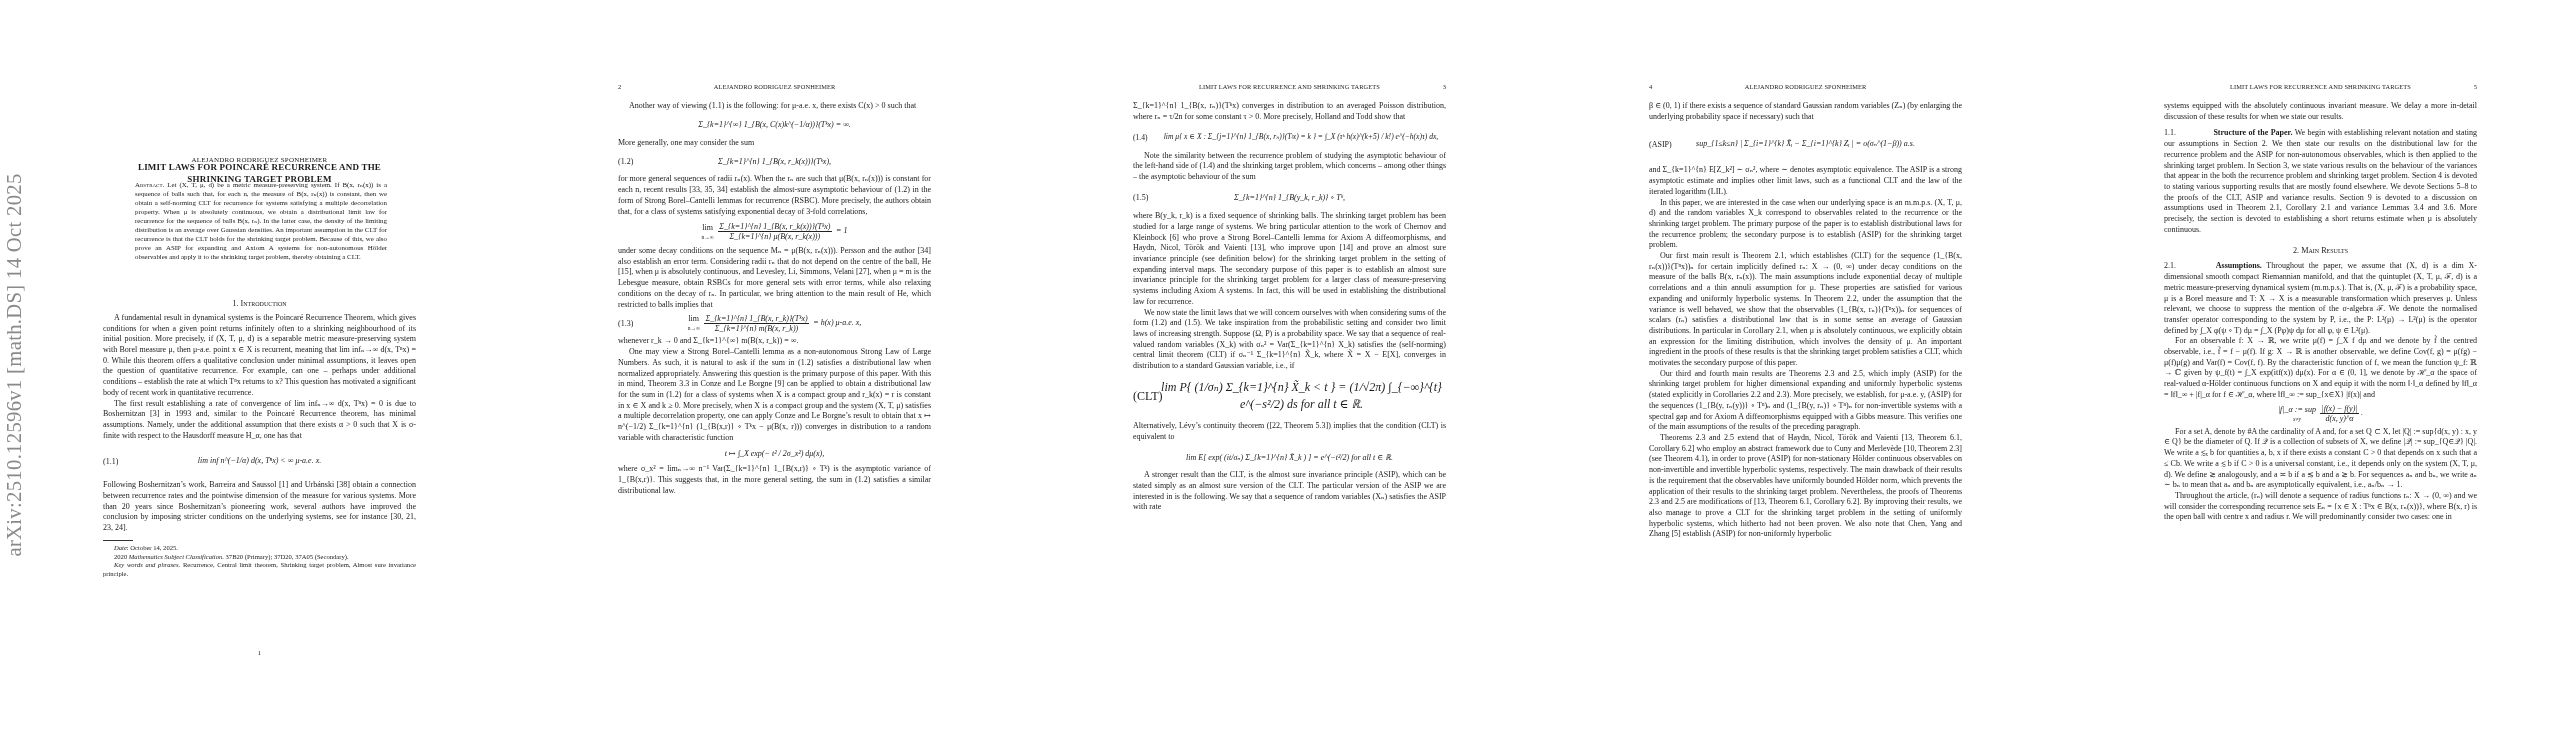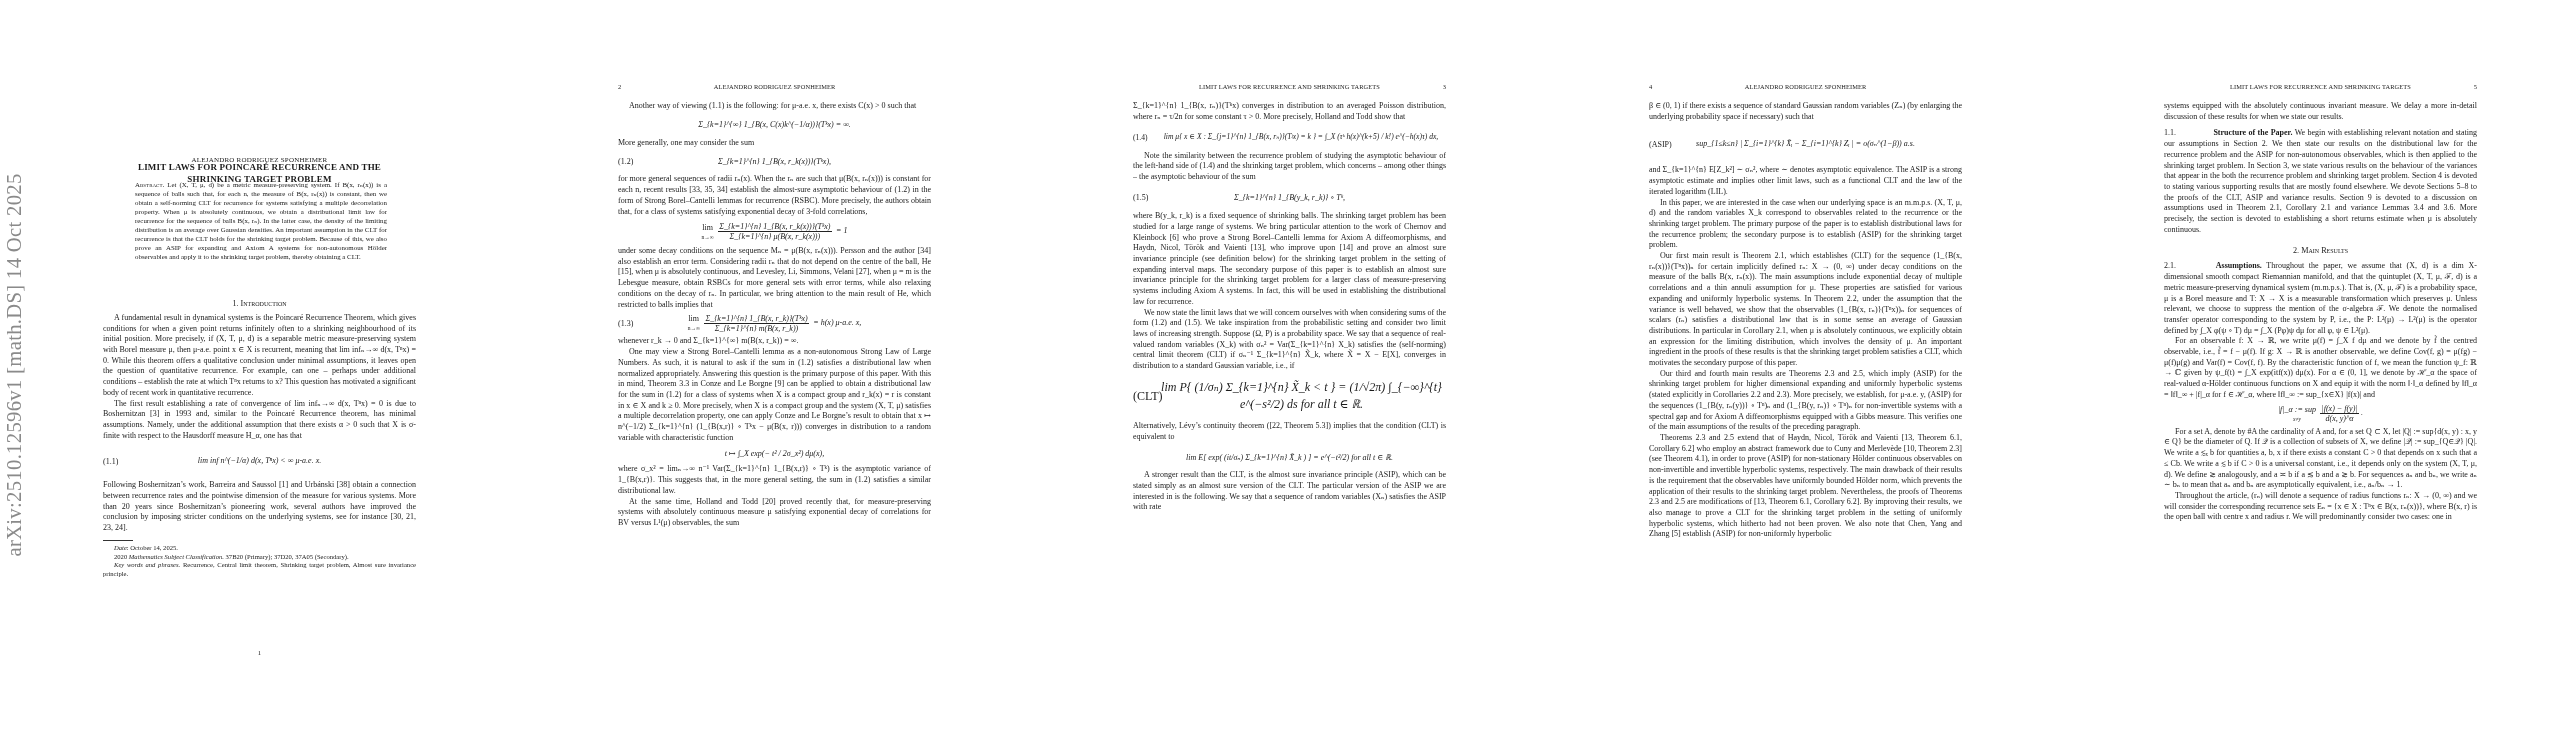--- a/index.html
+++ b/index.html
@@ -126,21 +126,20 @@
         </span>
         <span>= h(x)    μ-a.e. x,</span>
       </span>
     </div>
     <p class="p">whenever r_k → 0 and Σ_{k=1}^{∞} m(B(x, r_k)) = ∞.</p>
     <p class="p ind">One may view a Strong Borel–Cantelli lemma as a non-autonomous Strong Law of Large Numbers. As such, it is natural to ask if the sum in (1.2) satisfies a distributional law when normalized appropriately. Answering this question is the primary purpose of this paper. With this in mind, Theorem 3.3 in Conze and Le Borgne [9] can be applied to obtain a distributional law for the sum in (1.2) for a class of systems when X is a compact group and r_k(x) = r is constant in x ∈ X and k ≥ 0. More precisely, when X is a compact group and the system (X, T, μ) satisfies a multiple decorrelation property, one can apply Conze and Le Borgne’s result to obtain that x ↦ n^(−1/2) Σ_{k=1}^{n} (1_{B(x,r)} ∘ Tᵏx − μ(B(x, r))) converges in distribution to a random variable with characteristic function</p>
     <div class="eq" style="margin:6px 0;">
       <span class="body">t ↦ ∫_X exp(− t² / 2σ_x²) dμ(x),</span>
     </div>
     <p class="p">where σ_x² = limₙ→∞ n⁻¹ Var(Σ_{k=1}^{n} 1_{B(x,r)} ∘ Tᵏ) is the asymptotic variance of 1_{B(x,r)}. This suggests that, in the more general setting, the sum in (1.2) satisfies a similar distributional law.</p>
-    <p class="p ind">At the same time, Holland and Todd [20] proved recently that, for measure-preserving systems with absolutely continuous measure μ satisfying exponential decay of correlations for BV versus L¹(μ) observables, the sum</p>
   </div>
 </div>
 
 <div class="page" style="left:1030px;">
   <div class="runhead">
     <span class="ttl">LIMIT LAWS FOR RECURRENCE AND SHRINKING TARGETS</span>
     <span class="num" style="right:0;">3</span>
   </div>
   <div class="col" style="top:101px;">
     <p class="p">Σ_{k=1}^{n} 1_{B(x, rₙ)}(Tᵏx) converges in distribution to an averaged Poisson distribution, where rₙ = τ/2n for some constant τ &gt; 0. More precisely, Holland and Todd show that</p>

